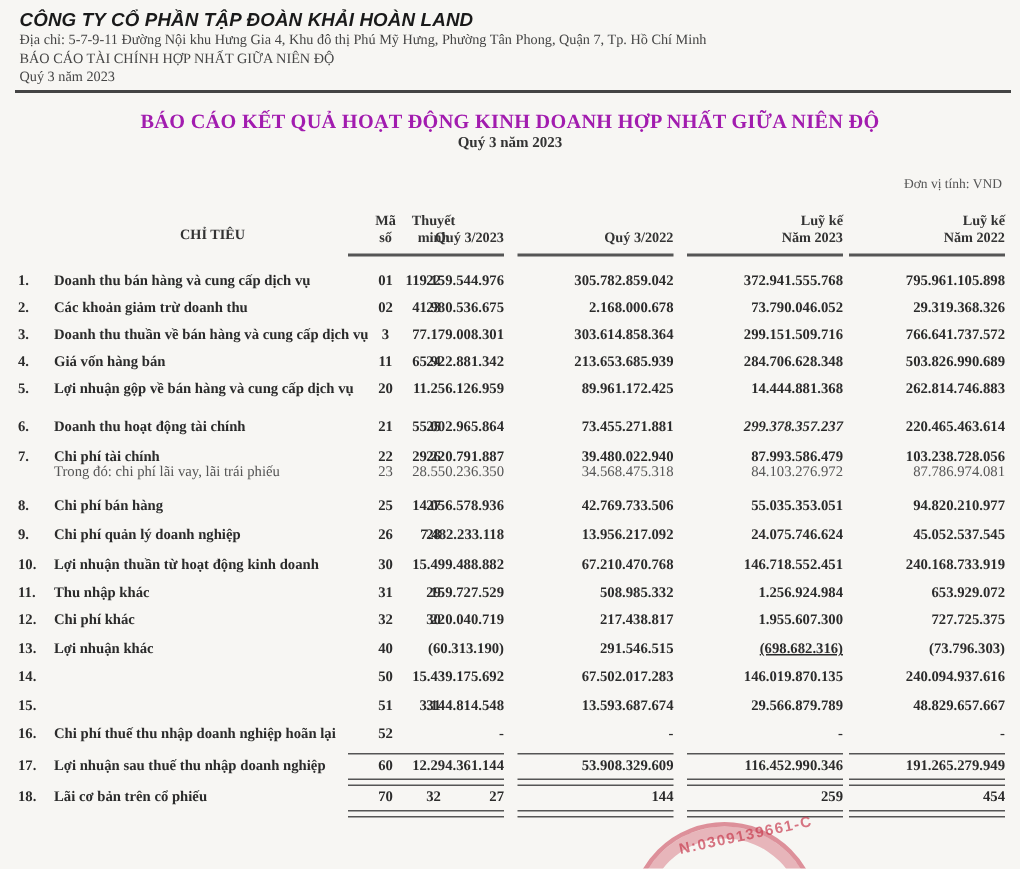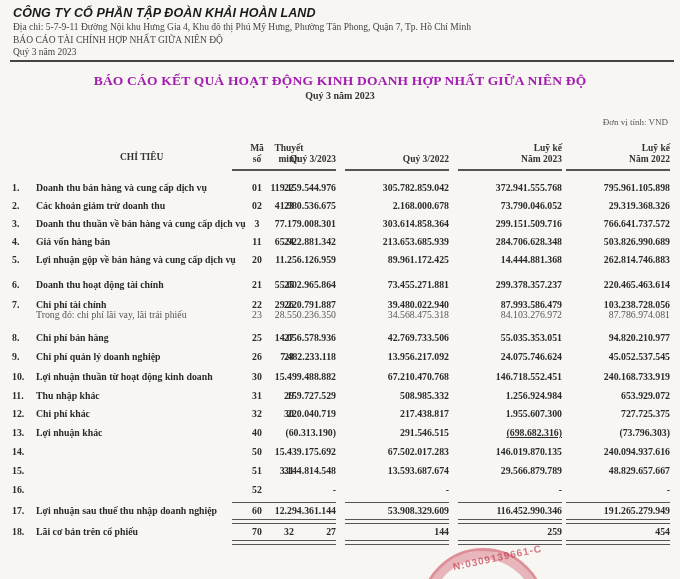--- a/index.html
+++ b/index.html
@@ -173,21 +173,21 @@
       <span class="v" style="left: 458px;">14.444.881.368</span>
       <span class="v c4">262.814.746.883</span>
     </div>
     <div class="row" style="top: 279px;">
       <span class="num">6.</span>
       <span class="lbl">Doanh thu hoạt động tài chính</span>
       <span class="ma">21</span>
       <span class="tm">25</span>
       <span class="v col1" style="left: 232px;">55.002.965.864</span>
       <span class="v c2">73.455.271.881</span>
-      <span class="v" style="left: 458px;">299.378.357.237</span>
+      <span class="v" style="left: 458px; font-style: italic;">299.378.357.237</span>
       <span class="v c4">220.465.463.614</span>
     </div>
     <div class="row" style="top: 299px;">
       <span class="num">7.</span>
       <span class="lbl">Chi phí tài chính</span>
       <span class="ma">22</span>
       <span class="tm">26</span>
       <span class="v col1" style="left: 232px;">29.220.791.887</span>
       <span class="v c2">39.480.022.940</span>
       <span class="v" style="left: 458px;">87.993.586.479</span>
@@ -276,20 +276,21 @@
       <span class="num">15.</span>
       <span class="ma">51</span>
       <span class="tm">31</span>
       <span class="v col1" style="left: 232px; text-align: right;">3.144.814.548</span>
       <span class="v c2">13.593.687.674</span>
       <span class="v" style="left: 458px;">29.566.879.789</span>
       <span class="v c4">48.829.657.667</span>
     </div>
     <div class="row" style="top: 484px;">
       <span class="num">16.</span>
+      <span class="lbl">Chi phí thuế thu nhập doanh nghiệp hoãn lại</span>
       <span class="ma">52</span>
       <span class="tm"></span>
       <span class="v col1" style="left: 232px;">-</span>
       <span class="v c2">-</span>
       <span class="v" style="left: 458px;">-</span>
       <span class="v c4">-</span>
     </div>
     <div class="row" style="top: 505px;">
       <span class="num">17.</span>
       <span class="lbl">Lợi nhuận sau thuế thu nhập doanh nghiệp</span>

